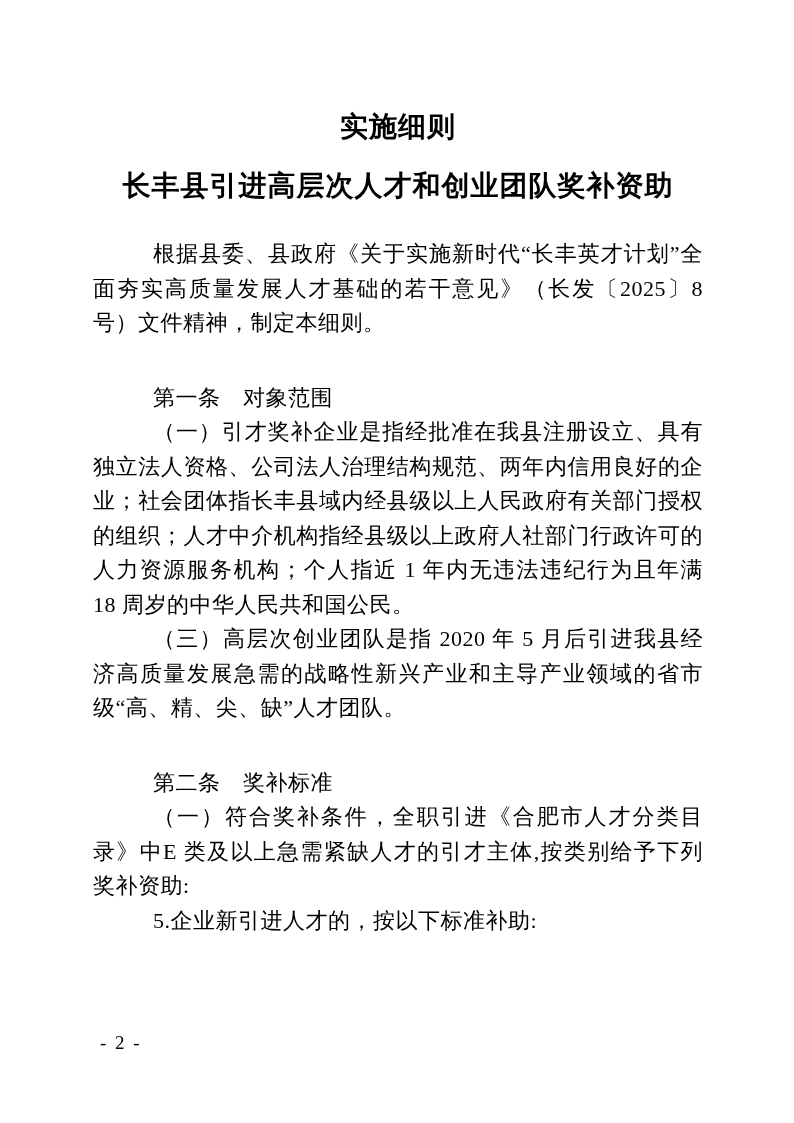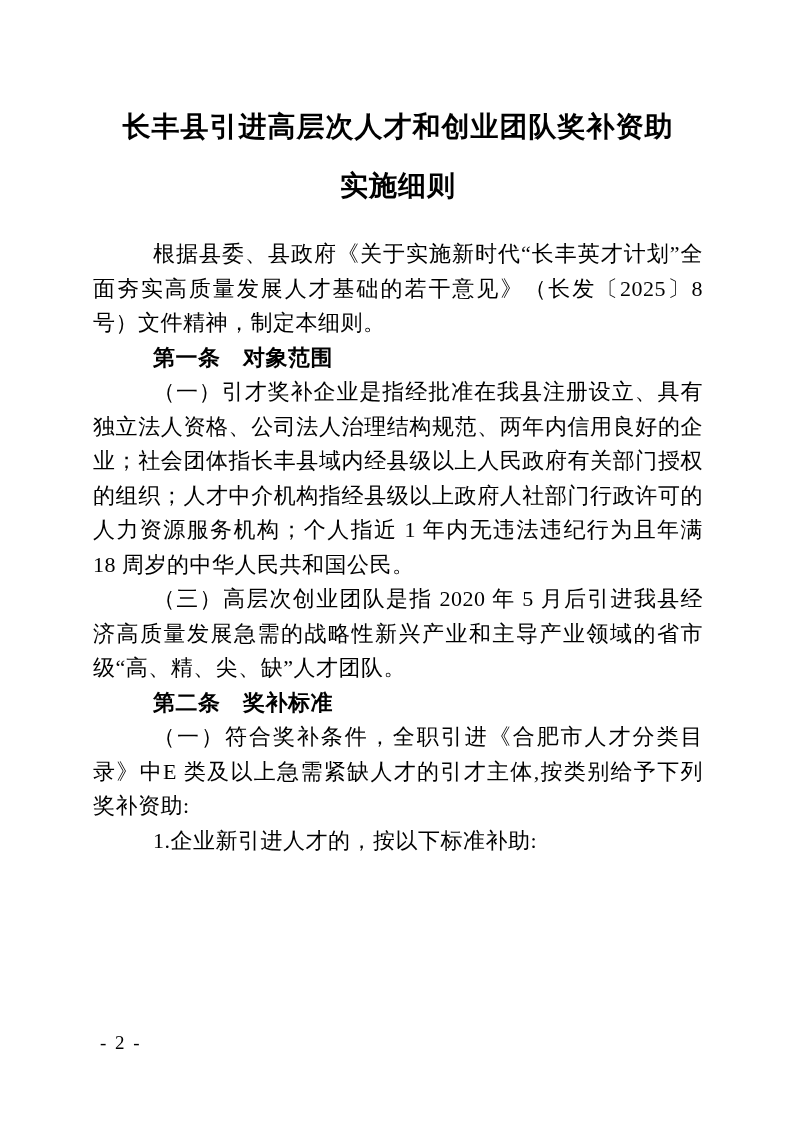--- a/index.html
+++ b/index.html
@@ -37,44 +37,45 @@
   .doc-body .para {
     margin: 0;
     font-size: 22px;
     line-height: 34.5px;
     text-indent: 60px;
     text-align: justify;
     letter-spacing: 0.5px;
   }
   .doc-body .para.heading {
     font-family: "Liberation Sans", sans-serif;
-    font-weight: bold;
+    font-weight: normal;
+    margin-top: 40px;
   }
   .page-number {
     position: absolute;
     left: 100px;
     top: 1032px;
     font-size: 19px;
     letter-spacing: 2px;
     font-family: "Liberation Serif", serif;
   }
 </style>
 </head>
 <body>
 
 <div class="page">
   <div class="content">
     <h1 class="doc-title">
+      <span class="title-line">实施细则</span>
       <span class="title-line">长丰县引进高层次人才和创业团队奖补资助</span>
-      <span class="title-line">实施细则</span>
     </h1>
     <div class="doc-body">
         <p class="para">根据县委、县政府《关于实施新时代“长丰英才计划”全面夯实高质量发展人才基础的若干意见》（长发〔2025〕8 号）文件精神，制定本细则。</p>
         <p class="para heading">第一条　对象范围</p>
         <p class="para">（一）引才奖补企业是指经批准在我县注册设立、具有独立法人资格、公司法人治理结构规范、两年内信用良好的企业；社会团体指长丰县域内经县级以上人民政府有关部门授权的组织；人才中介机构指经县级以上政府人社部门行政许可的人力资源服务机构；个人指近 1 年内无违法违纪行为且年满 18 周岁的中华人民共和国公民。</p>
         <p class="para">（三）高层次创业团队是指 2020 年 5 月后引进我县经济高质量发展急需的战略性新兴产业和主导产业领域的省市级“高、精、尖、缺”人才团队。</p>
         <p class="para heading">第二条　奖补标准</p>
         <p class="para">（一）符合奖补条件，全职引进《合肥市人才分类目录》中E 类及以上急需紧缺人才的引才主体,按类别给予下列奖补资助:</p>
-        <p class="para">1.企业新引进人才的，按以下标准补助:</p>
+        <p class="para">5.企业新引进人才的，按以下标准补助:</p>
       </div>
   </div>
   <div class="page-number">- 2 -</div>
 </div>
 
 </body></html>

